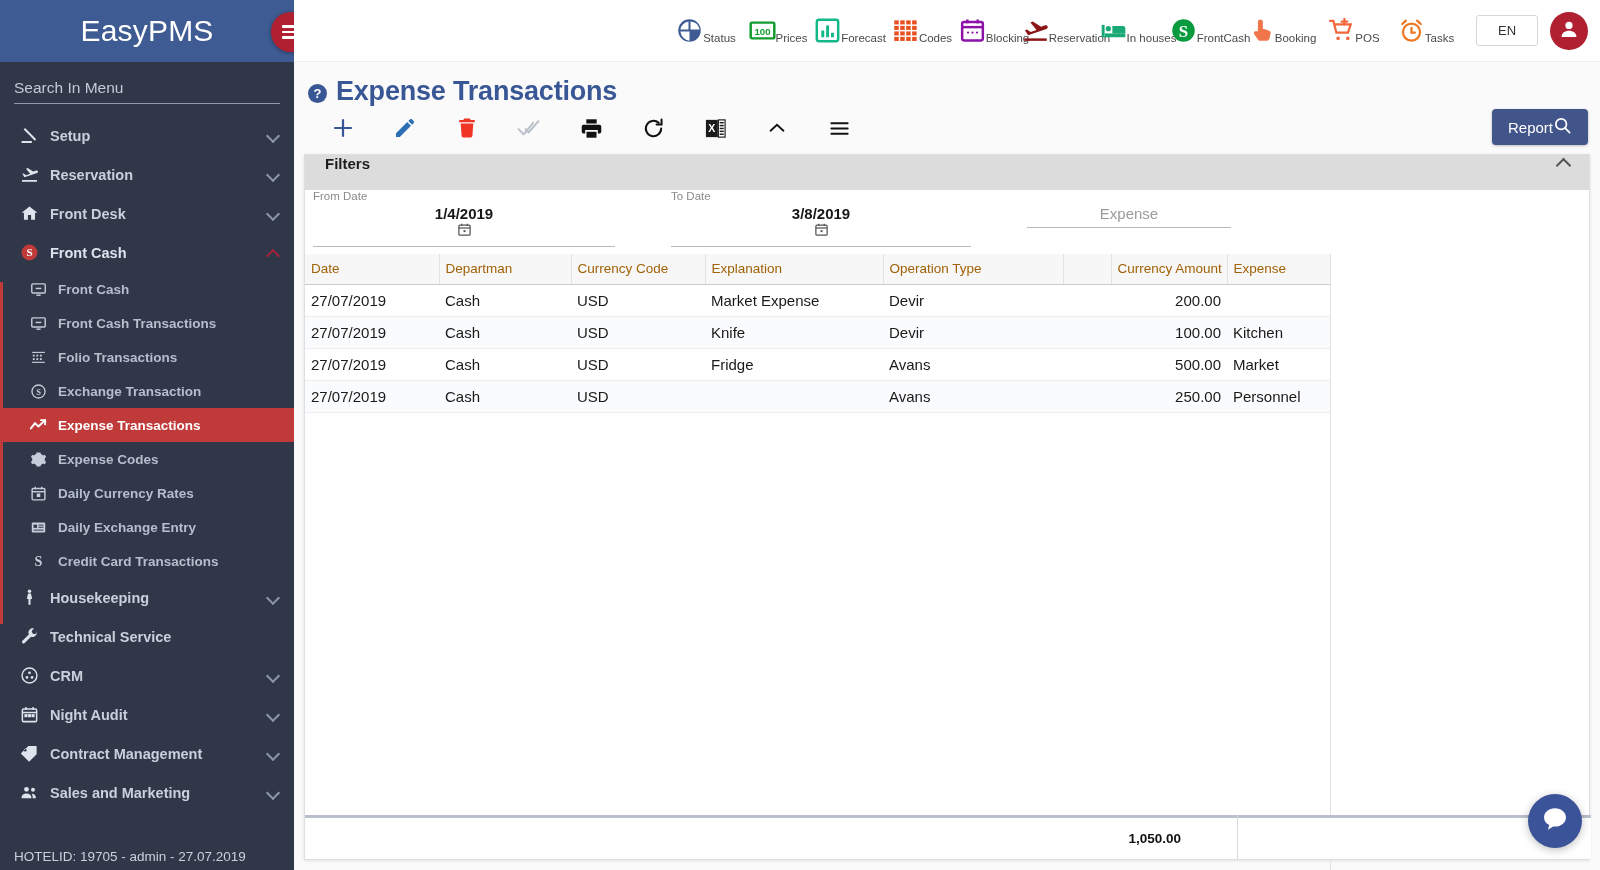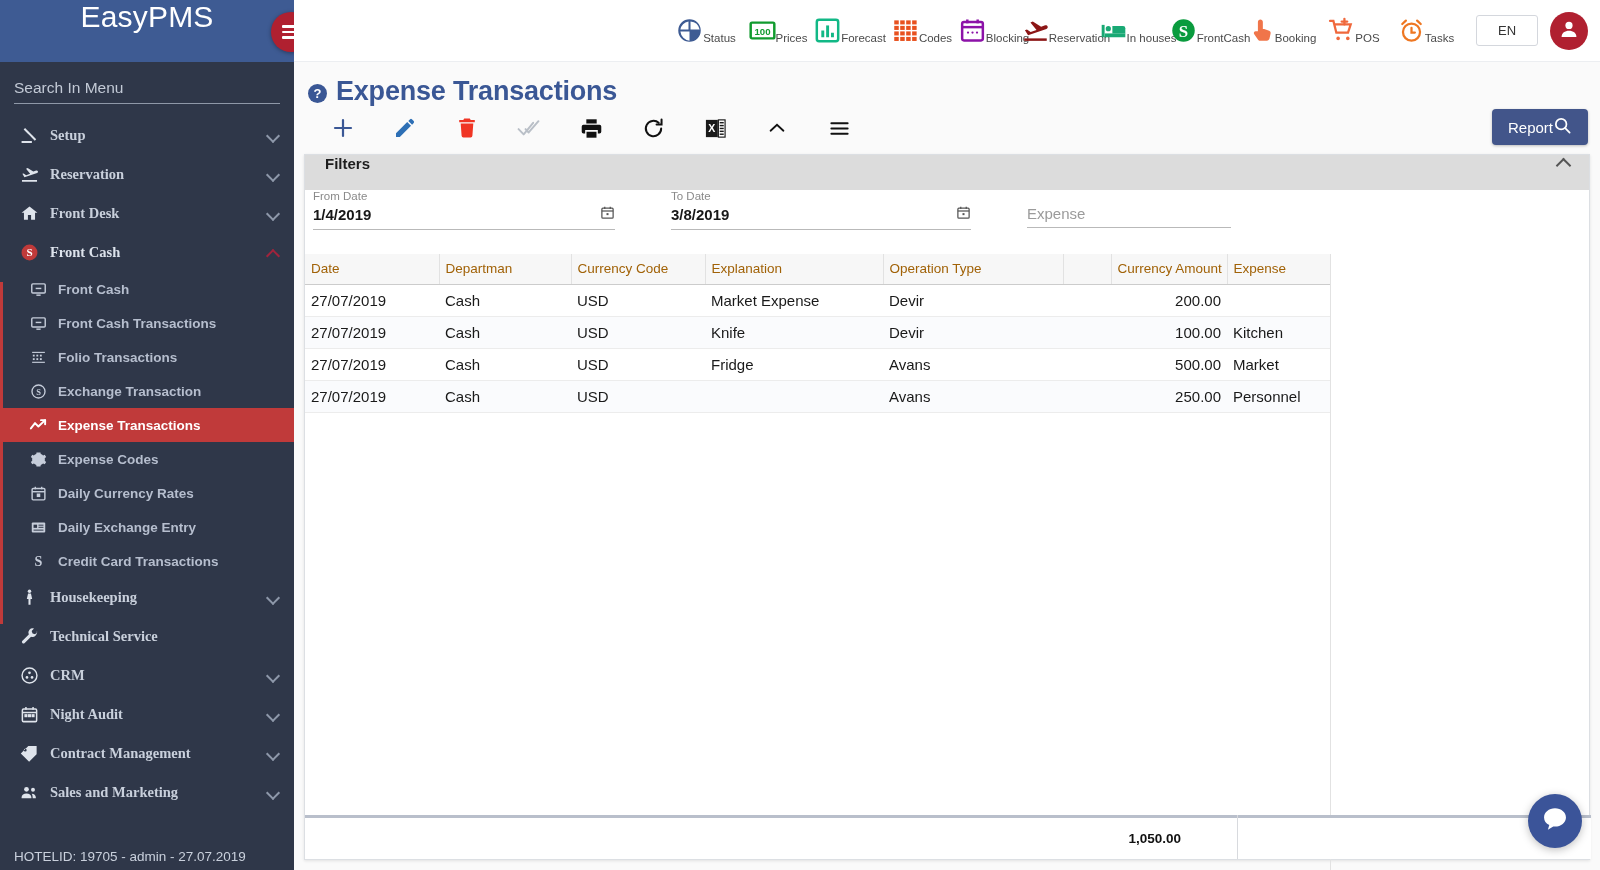--- a/index.html
+++ b/index.html
@@ -14,21 +14,21 @@
   
   #sidebar {
     position: absolute; left: 0; top: 0;
     width: 294px; height: 870px;
     background: #2f3749;
     overflow: hidden;
   }
   #brandbar {
     height: 62px; width: 294px;
     background: #3e5b93;
-    display: flex; justify-content: center;
+    display: flex; align-items: center; justify-content: center;
     position: relative;
   }
   #brandbar .brand-text {
     color: #ffffff;
     font-size: 30px;
     font-weight: 400;
     letter-spacing: .2px;
   }
   #hamburger {
     position: absolute; left: 271px; top: 12px;
@@ -54,21 +54,21 @@
   .menu-item {
     display: flex; align-items: center;
     height: 39px; padding: 0 14px 0 16px;
     color: #c9d0dc; font-size: 14.5px; font-weight: bold;
     cursor: pointer; position: relative;
   }
   .menu-item .ic {
     width: 26px; min-width: 26px; display: flex; align-items: center; justify-content: center;
     margin-right: 8px; color: #dfe4ec;
   }
-  .menu-item .lbl { flex: 1; white-space: nowrap; font-family: Liberation Serif, serif; }
+  .menu-item .lbl { flex: 1; white-space: nowrap; }
   .chev {
     width: 13px; height: 13px; position: relative; opacity: .85;
   }
   .chev::before {
     content: ""; position: absolute; left: 1px; top: 2px;
     width: 8px; height: 8px;
     border-right: 2px solid #9fa9bb; border-bottom: 2px solid #9fa9bb;
     transform: rotate(45deg);
   }
   .chev.up::before { transform: rotate(-135deg); top: 5px; border-color:#b6203a;}
@@ -185,21 +185,21 @@
     padding: 0 0 10px 8px; background:#fff;gap:40px;
   }
   .field {
     position: relative; margin-right: 16px;
   }
   .field .flabel {
     font-size: 11.5px; color: #8a8a8a; margin-bottom: 3px;
   }
   .field .frow {
     display: flex; align-items: center; justify-content: space-between;
-    border-bottom: 1px solid #b9b9b9; padding-bottom: 5px;
+    border-bottom: 1px solid #b9b9b9; padding-bottom: 5px; flex-direction: column;
   }
   .field .fval { font-size: 15px; color: #171717; font-weight: bold; }
   .field .fph { font-size: 15px; color: #9b9b9b; }
   #f-from { width: 302px; }
   #f-to   { width: 300px; }
   #f-exp  { width: 204px; }
 
   
   #grid { position: absolute; left: 0; top: 99px; width: 1286px; bottom: 0; }
   table.dg { border-collapse: collapse; width: 1026px; table-layout: fixed; }

